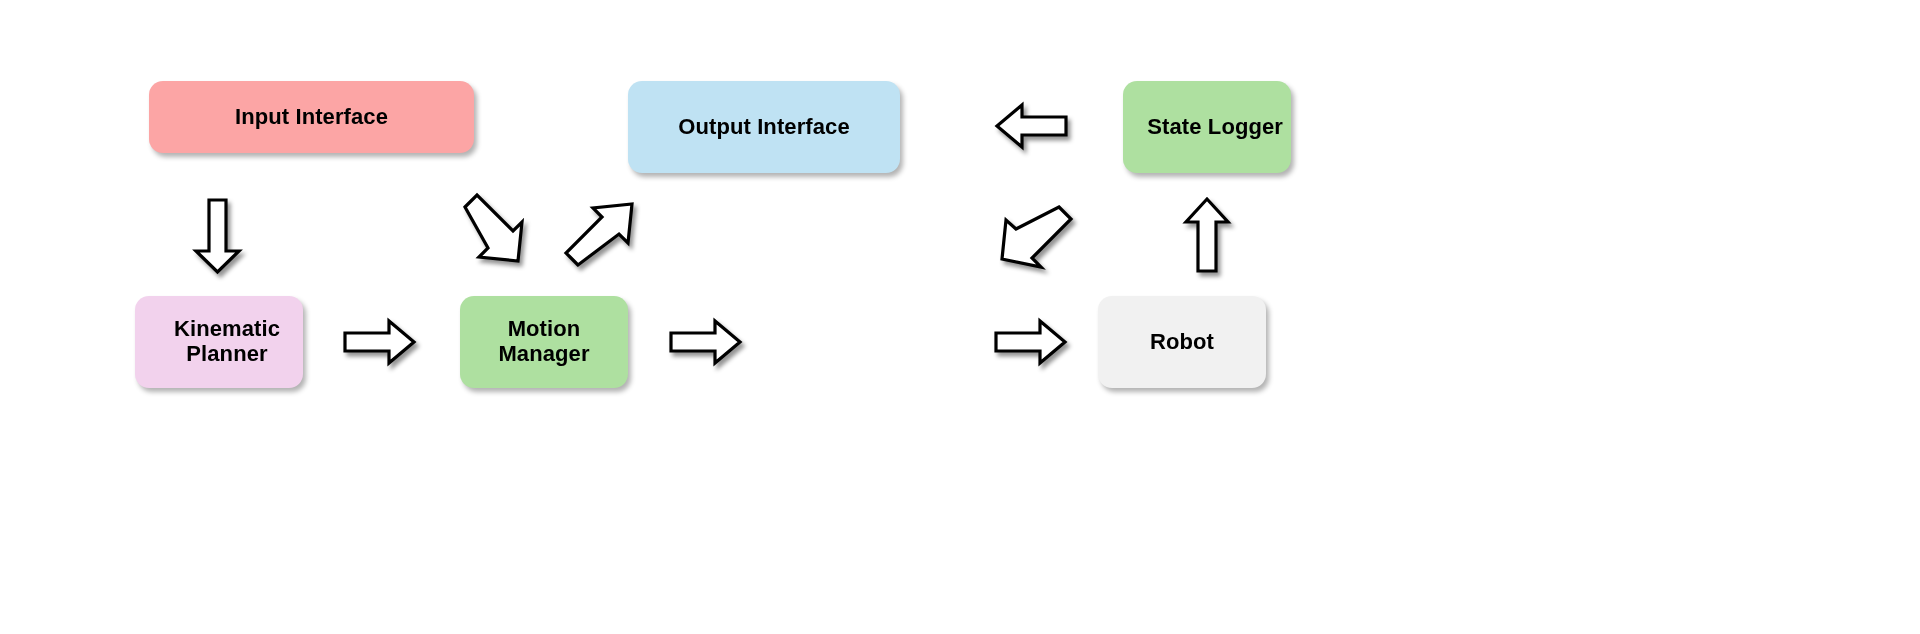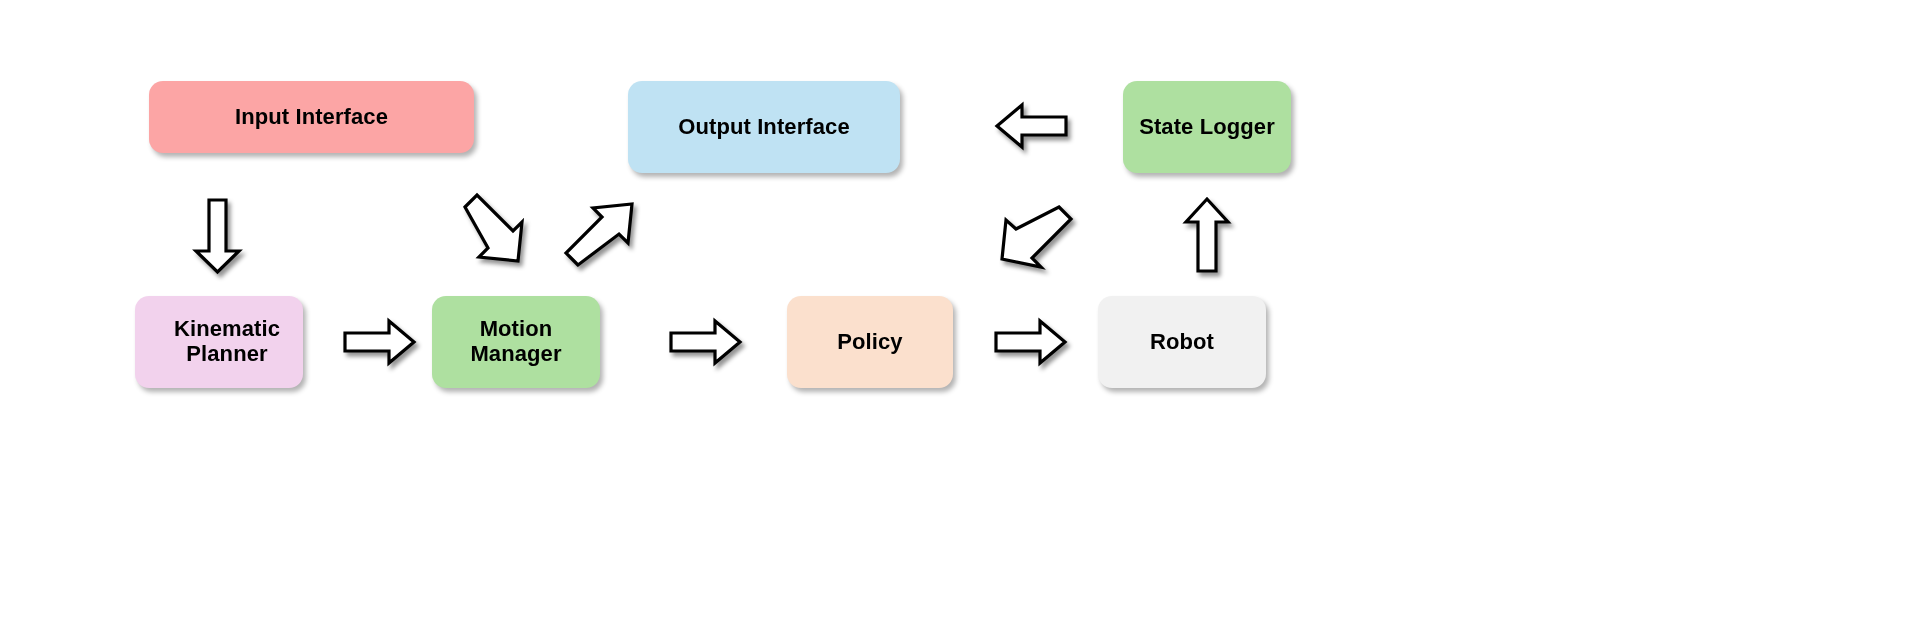--- a/index.html
+++ b/index.html
@@ -67,37 +67,34 @@
 <div id="canvas">
 
   <div class="node" style="left: 135px; top: 81px; width: 325px; height: 72px; background: #fca5a5; margin-left: 14px;">
     <span class="node-label">Input Interface</span>
   </div>
 
   <div class="node" style="left: 628px; top: 81px; width: 272px; height: 92px; background: rgb(191, 226, 243);">
     <span class="node-label">Output Interface</span>
   </div>
 
-  <div class="node" style="left: 1123px; top: 81px; width: 168px; height: 92px; background: rgb(174, 224, 160);">
+  <div class="node" style="left: 1123px; top: 81px; width: 168px; height: 92px; background: rgb(174, 224, 160); justify-content: flex-end;">
     <span class="node-label">State Logger</span>
   </div>
 
   <div class="node" style="left: 135px; top: 296px; width: 168px; height: 92px; background: rgb(242, 210, 237); padding-left: 16px;">
     <span class="node-label">Kinematic
 Planner</span>
   </div>
 
-  <div class="node" style="left: 432px; top: 296px; width: 168px; height: 92px; background: rgb(174, 224, 160);">
+  <div class="node" style="left: 460px; top: 296px; width: 168px; height: 92px; background: rgb(174, 224, 160);">
     <span class="node-label">Motion
 Manager</span>
   </div>
 
-  <div class="node" style="left: 787px; top: 296px; width: 166px; height: 92px; background: rgb(251, 224, 205);">
-    <span class="node-label">Policy</span>
-  </div>
 
   <div class="node" style="left: 1098px; top: 296px; width: 168px; height: 92px; background: rgb(241, 241, 241);">
     <span class="node-label">Robot</span>
   </div>
 
   <div class="arrow-layer">
     <svg viewBox="0 0 1920 634" xmlns="http://www.w3.org/2000/svg">
       <defs>
         <filter id="arrowshadow" x="-40%" y="-40%" width="200%" height="200%">
           <feDropShadow dx="3" dy="4" stdDeviation="2.2" flood-color="#000000" flood-opacity="0.42"></feDropShadow>

